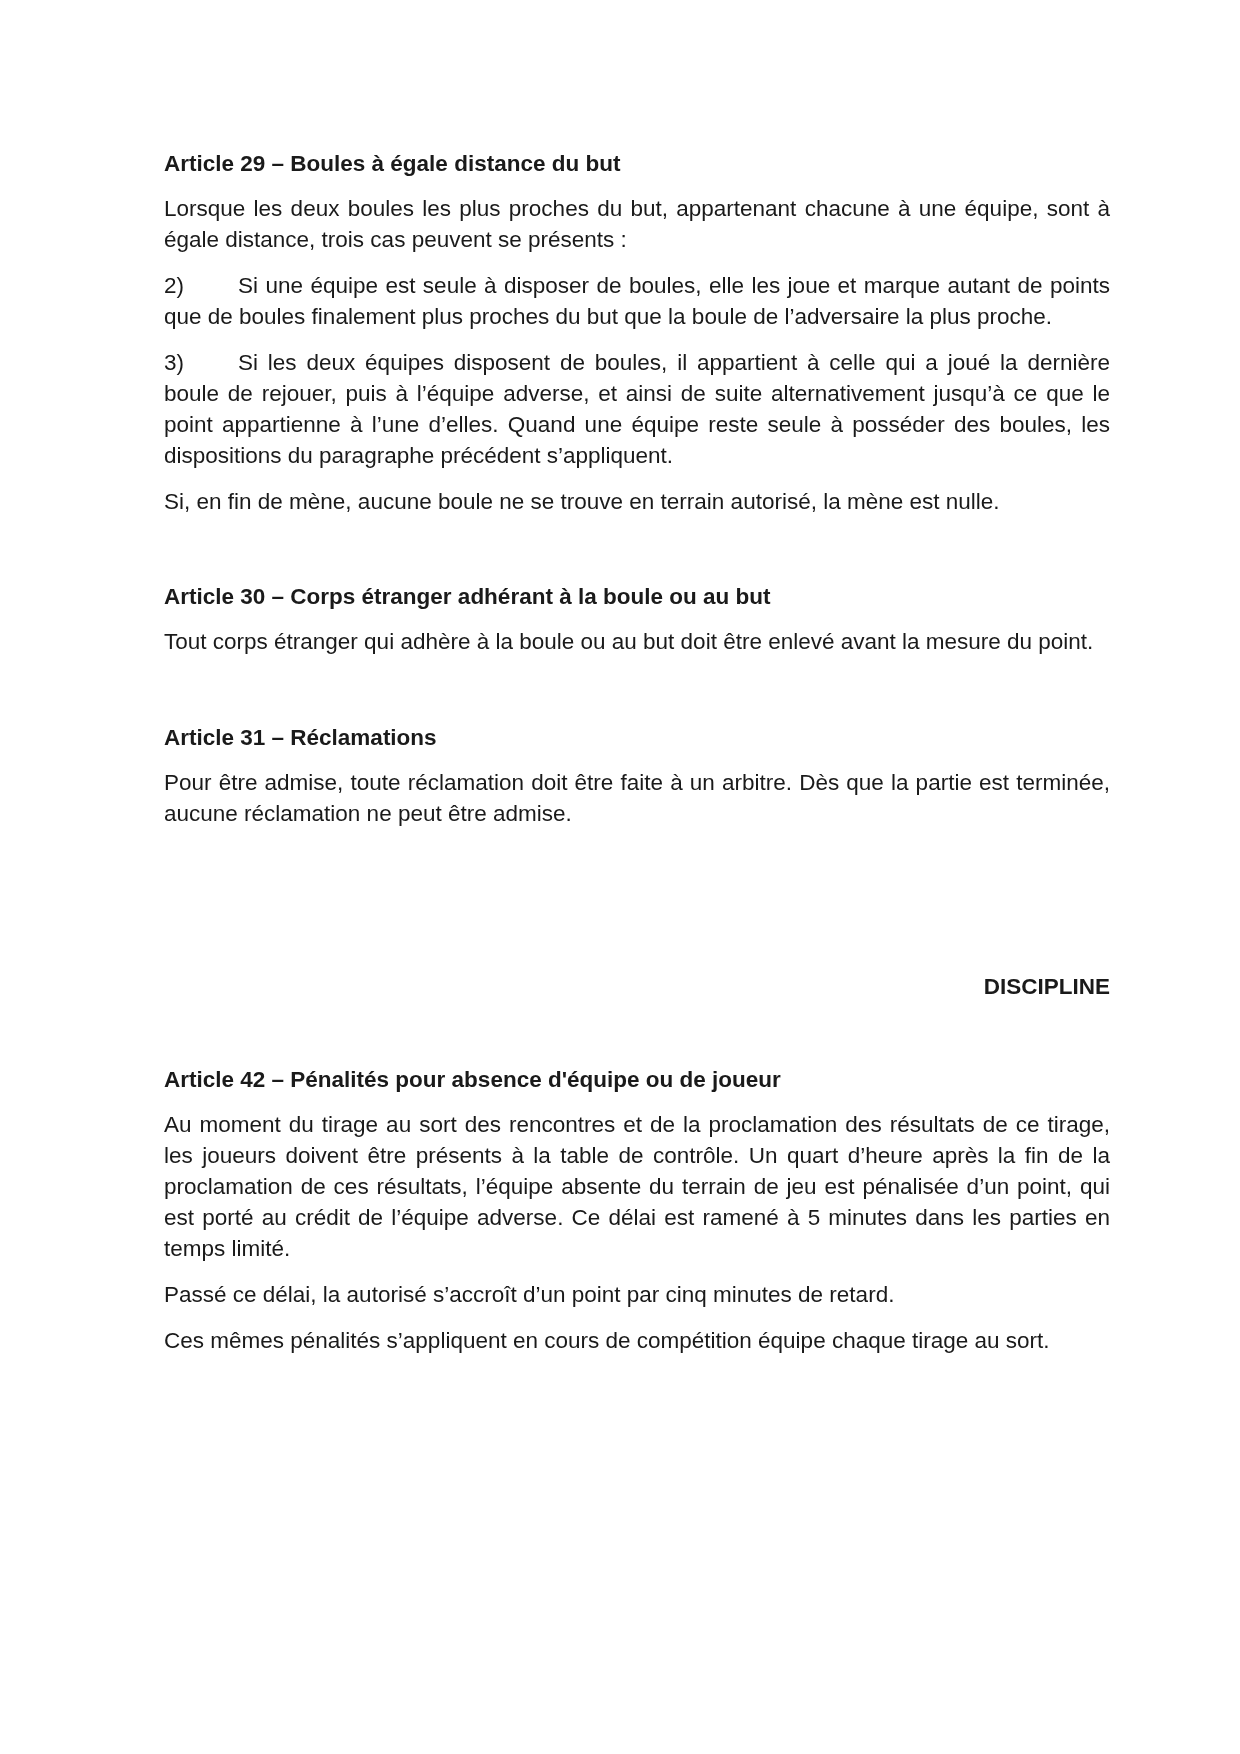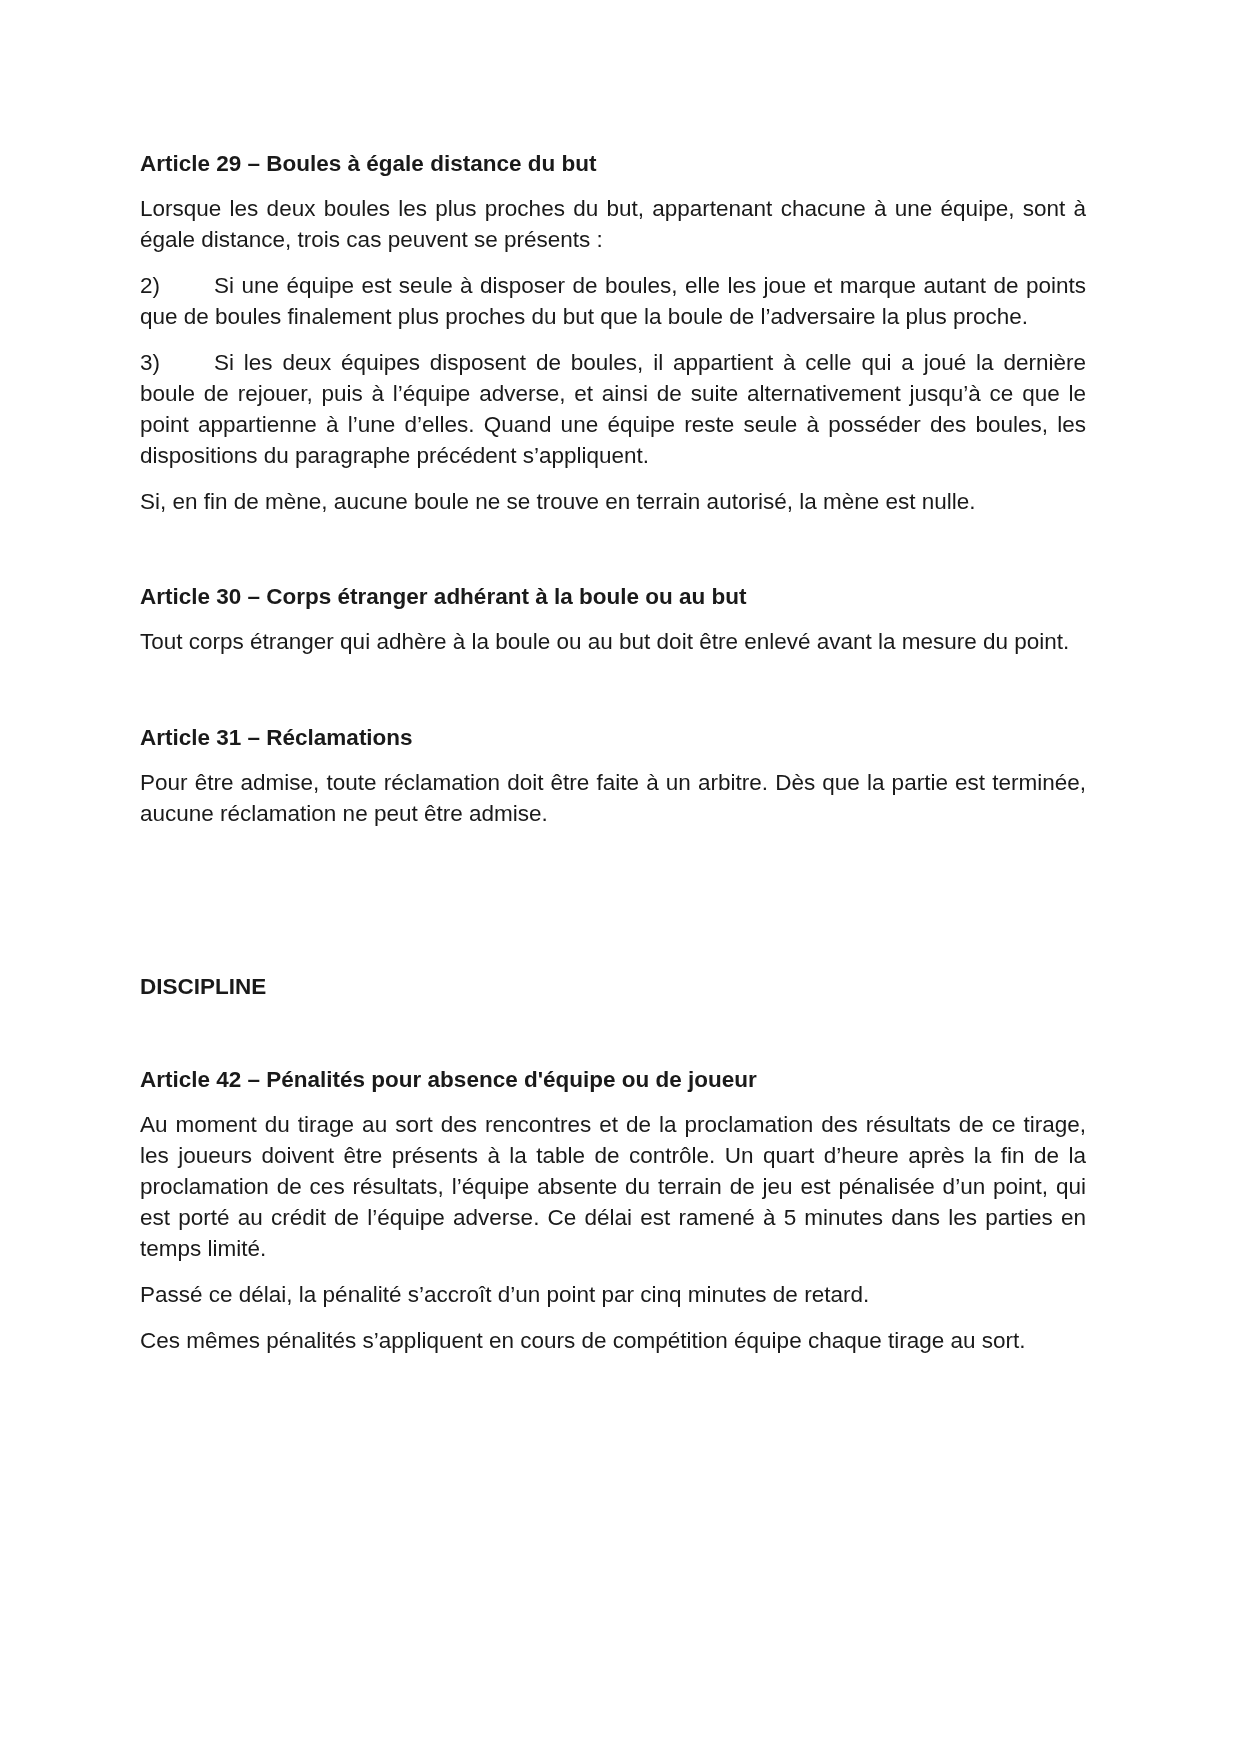--- a/index.html
+++ b/index.html
@@ -10,21 +10,21 @@
     body {
       width: 1240px;
       height: 1754px;
       position: relative;
       overflow: hidden;
       font-family: "Liberation Sans", sans-serif;
       color: #1a1a1a;
     }
     .page {
       position: absolute;
-      left: 140px;
+      left: 164px;
       top: 148px;
       width: 946px;
     }
     .article-title {
       font-weight: bold;
       font-size: 22.5px;
       line-height: 31px;
       margin: 0 0 14px 0;
     }
     .para {
@@ -46,21 +46,21 @@
     .article {
       margin: 0;
     }
     .gap-after-29 { height: 49px; }
     .gap-after-30 { height: 50px; }
     .gap-after-31 { height: 127px; }
     .section-title {
       font-weight: bold;
       font-size: 22.5px;
       line-height: 31px;
-      text-align: left;
+      text-align: right;
       margin: 0;
     }
     .gap-after-section { height: 62px; }
   </style>
 </head>
 <body>
 
 <div class="page">
 
   <div class="article">
@@ -87,17 +87,17 @@
 
   <div class="gap-after-31"></div>
 
   <p class="section-title">DISCIPLINE</p>
 
   <div class="gap-after-section"></div>
 
   <div class="article">
     <p class="article-title">Article 42 – Pénalités pour absence d'équipe ou de joueur</p>
     <p class="para">Au moment du tirage au sort des rencontres et de la proclamation des résultats de ce tirage, les joueurs doivent être présents à la table de contrôle. Un quart d’heure après la fin de la proclamation de ces résultats, l’équipe absente du terrain de jeu est pénalisée d’un point, qui est porté au crédit de l’équipe adverse. Ce délai est ramené à 5 minutes dans les parties en temps limité.</p>
-    <p class="para">Passé ce délai, la pénalité s’accroît d’un point par cinq minutes de retard.</p>
+    <p class="para">Passé ce délai, la autorisé s’accroît d’un point par cinq minutes de retard.</p>
     <p class="para">Ces mêmes pénalités s’appliquent en cours de compétition équipe chaque tirage au sort.</p>
   </div>
 
 </div>
 
 </body></html>

